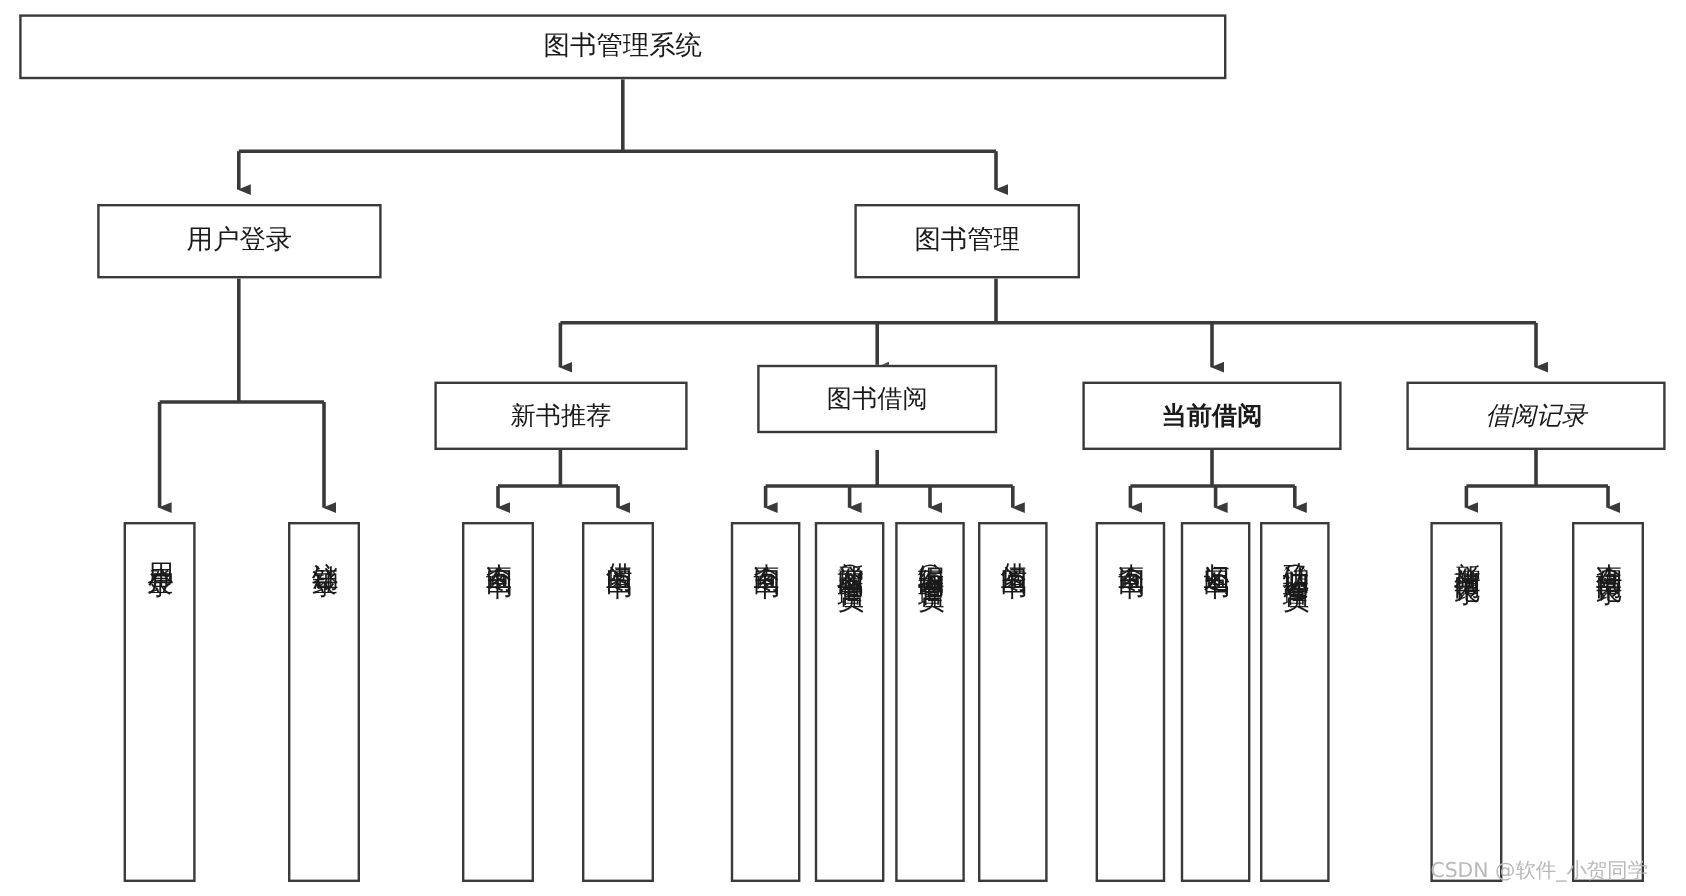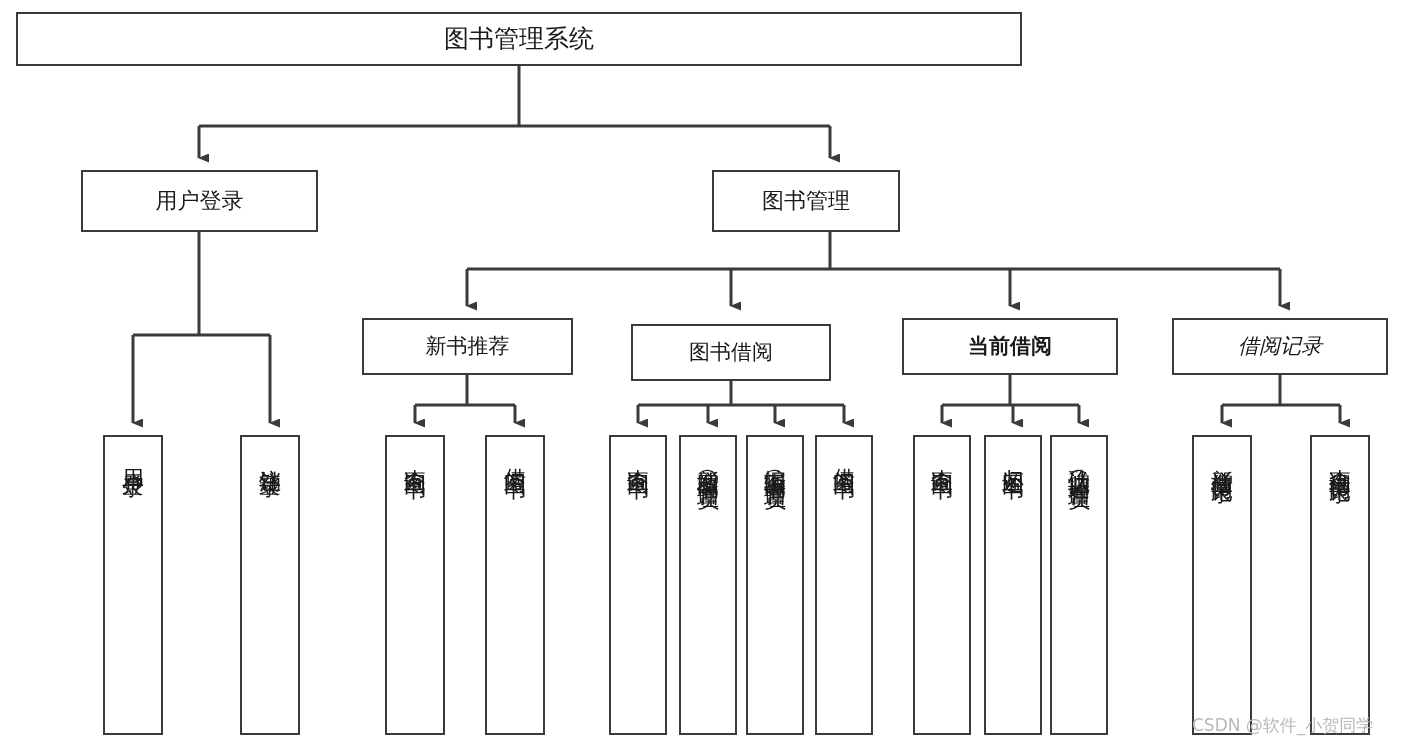--- a/index.html
+++ b/index.html
@@ -33,21 +33,21 @@
     align-items: center;
     justify-content: center;
     color: #1a1a1a;
     line-height: 1.18;
   }
   .node-label {
     display: block;
     text-align: center;
     white-space: nowrap;
   }
-  .node.root .node-label   { font-size: 25px; }
+  .node.root .node-label   { font-size: 22px; }
   .node.level2 .node-label { font-size: 22px; }
   .node.level3 .node-label { font-size: 21px; }
 
   .node.leaf {
     align-items: flex-start;
     justify-content: center;
     padding-top: 14px;
   }
   .node.leaf .node-label {
     writing-mode: vertical-rl;
@@ -130,21 +130,21 @@
   <div class="node level2" style="left: 81px; top: 170px; width: 237px; height: 62px;">
     <span class="node-label">用户登录</span>
   </div>
   <div class="node level2" style="left: 712px; top: 170px; width: 188px; height: 62px;">
     <span class="node-label">图书管理</span>
   </div>
 
   <div class="node level3" style="left: 362px; top: 318px; width: 211px; height: 57px;">
     <span class="node-label">新书推荐</span>
   </div>
-  <div class="node level3" style="left: 631px; top: 324px; width: 200px; height: 57px;">
+  <div class="node level3" style="left: 631px; top: 304px; width: 200px; height: 57px;">
     <span class="node-label">图书借阅</span>
   </div>
   <div class="node level3" style="left: 902px; top: 318px; width: 216px; height: 57px; font-weight: bold;">
     <span class="node-label">当前借阅</span>
   </div>
   <div class="node level3" style="left: 1172px; top: 318px; width: 216px; height: 57px; font-style: italic;">
     <span class="node-label">借阅记录</span>
   </div>
 
   <div class="node leaf" style="left: 103px; top: 435px; width: 60px; height: 300px;">

